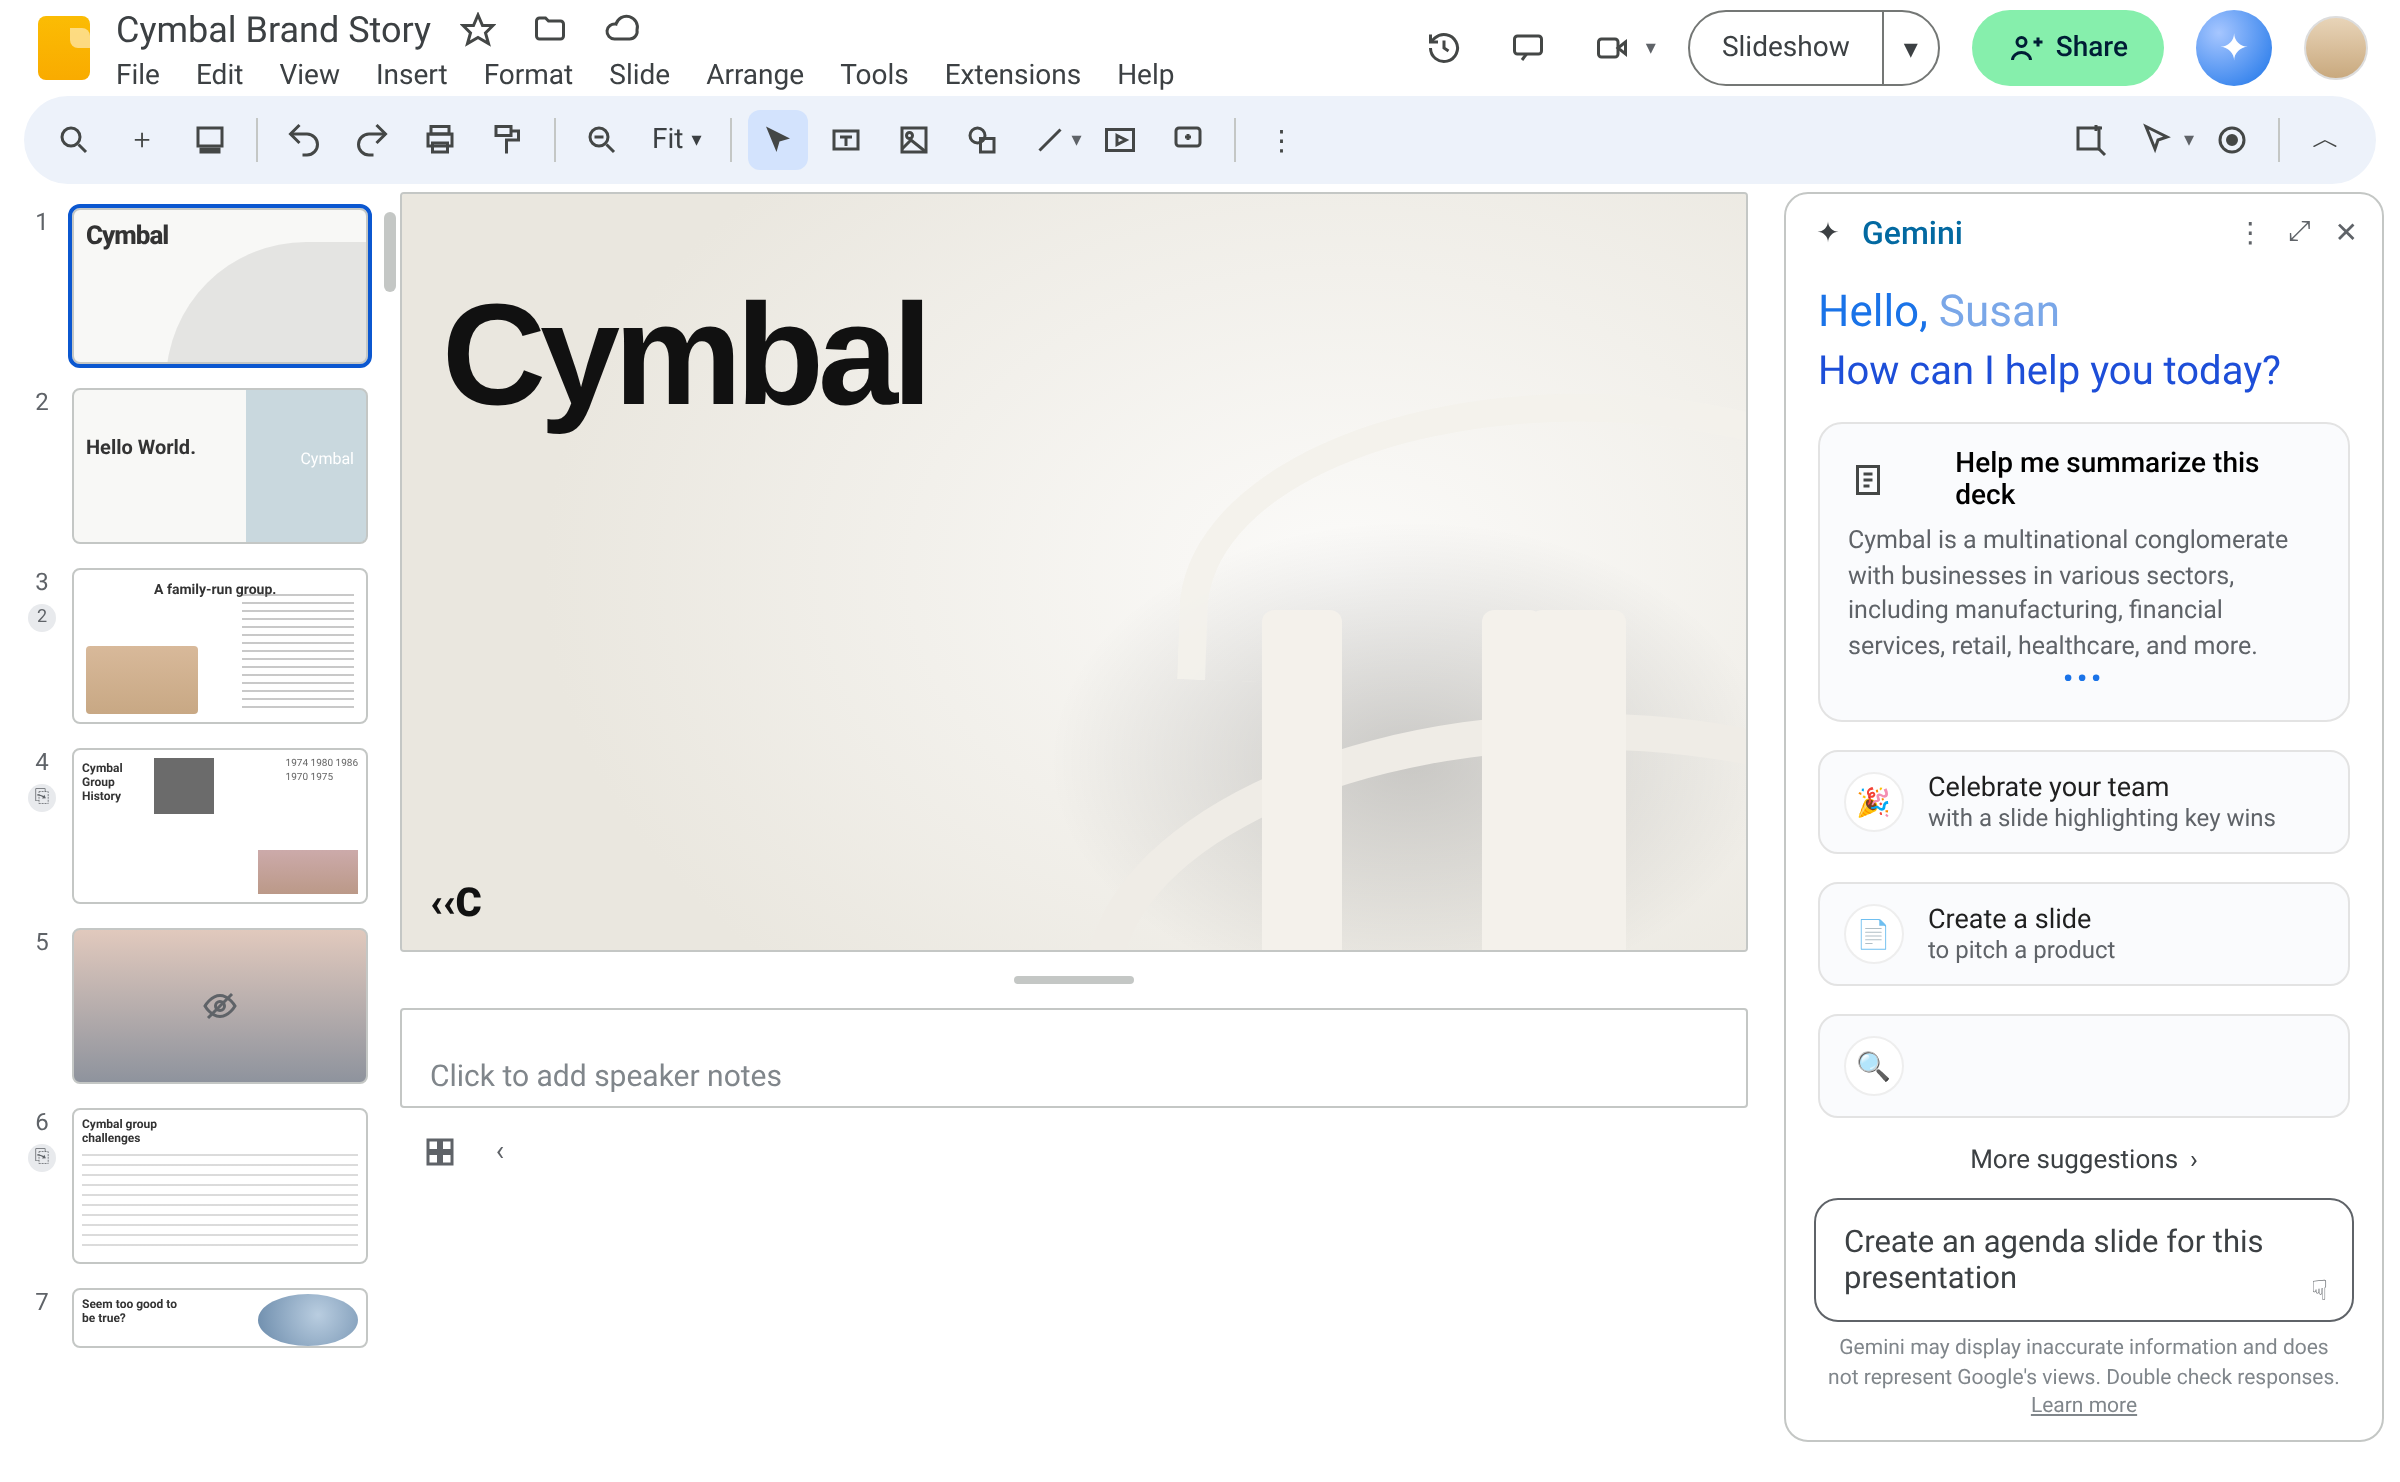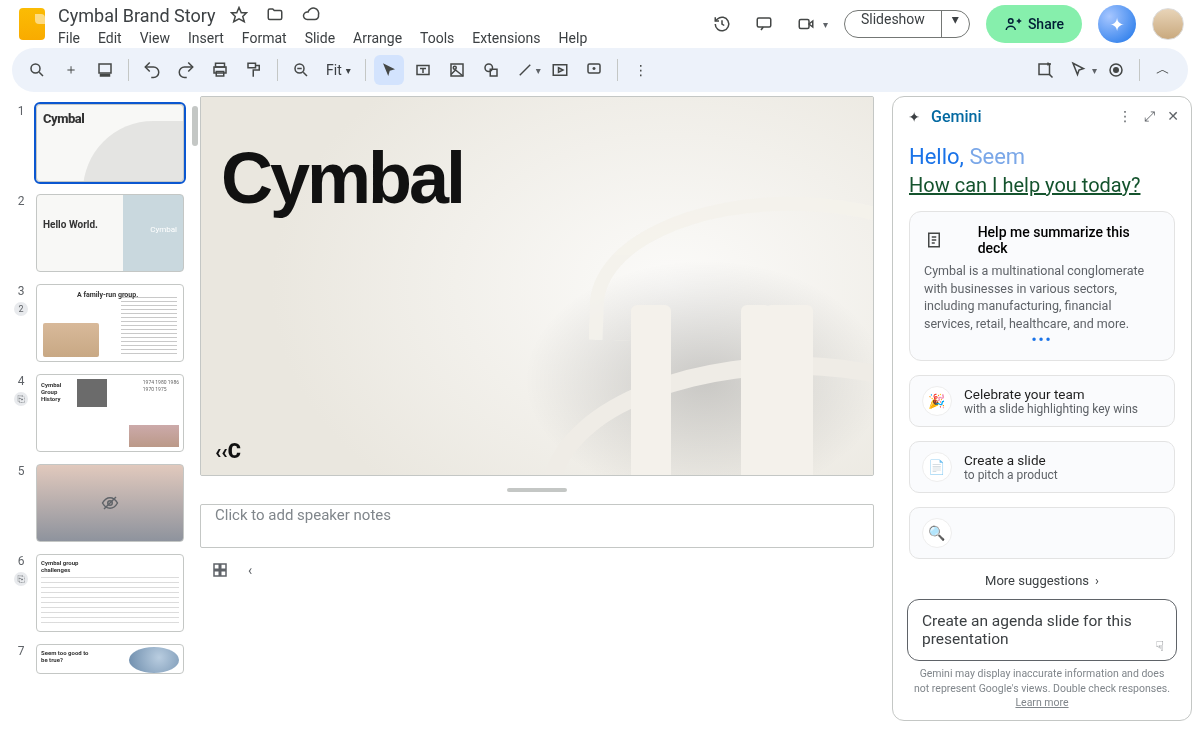--- a/index.html
+++ b/index.html
@@ -11,21 +11,21 @@
   .logo-rect { width: 26px; height: 32px; background: linear-gradient(#fbbc04,#f9ab00); border-radius: 4px; position: relative; }
   .logo-rect::before { content:""; position:absolute; top:6px; right:0; width:10px; height:10px; background:rgba(255,255,255,.5); border-bottom-left-radius:4px;border-top-right-radius:4px;}
   .doc-head { flex:1; padding-left: 6px; }
   .doc-title-row { display:flex; align-items:center; gap:10px; }
   .doc-title { font-size: 18px; color:#3c4043; }
   .menu-row { display:flex; gap:18px; margin-top:2px; font-size:14px; color:#3c4043; }
   .menu-item { cursor:pointer; }
   .header-icons { display:flex; align-items:center; gap:16px; padding-right:4px;}
   .hicon { width:26px; height:26px; display:flex;align-items:center;justify-content:center;color:#444746;border-radius:50%;}
   .carrot { font-size:10px; margin-left:-12px; color:#5f6368;}
-  .slideshow-btn { display:flex; border:1px solid #747775; border-radius:24px; height:28px; overflow:hidden; }
+  .slideshow-btn { display:flex; align-items:center; border:1px solid #747775; border-radius:24px; height:38px; overflow:hidden; }
   .slideshow-btn .label{ padding:0 16px; font-size:14px;}
   .slideshow-btn .divider{ width:1px; height:100%; background:#747775;}
   .slideshow-btn .chev{ padding:0 10px;}
   .share-btn { display:flex; align-items:center; gap:6px; background:#86efac; color:#001d35; height:38px; padding:0 18px; border-radius:24px; font-weight:500;}
   .ai-circle { width:38px; height:38px; border-radius:50%; background: radial-gradient(circle at 30% 30%, #a6c6ff, #1a73e8); display:flex;align-items:center;justify-content:center;color:#fff;font-size:18px;}
   .avatar { width:32px; height:32px; border-radius:50%; background:linear-gradient(#e8d4b8,#c9a97e); border:1px solid #ddd;}
 
   
   .toolbar-wrap { padding: 6px 12px 4px 12px;}
   .toolbar { background:#edf2fa; border-radius:24px; height:44px; display:flex; align-items:center; padding:0 10px; gap:4px;}
@@ -53,34 +53,34 @@
   .slide { height:380px; border:1px solid #c4c7c5; background:#ece9e1; position:relative; overflow:hidden; border-radius:2px;}
   .slide-arch{position:absolute;inset:0;background:
      radial-gradient(ellipse 300px 200px at 75% 75%,rgba(0,0,0,.18),transparent 60%),
      radial-gradient(ellipse 400px 280px at 70% 50%,rgba(255,255,255,.8),rgba(234,231,223,1));}
   .slide-arc1{position:absolute;width:480px;height:180px;border:18px solid #efece6;border-bottom:none;border-top-left-radius:260px 140px;border-top-right-radius:260px 140px;left:340px;top:260px;transform:rotate(-2deg);}
   .slide-arc2{position:absolute;width:420px;height:150px;border:14px solid #f4f2ec;border-bottom:none;border-top-left-radius:220px 120px;border-top-right-radius:220px 120px;left:390px;top:100px;transform:rotate(2deg);opacity:.9;}
   .slide-col{position:absolute;width:40px;height:190px;background:#f4f1eb;bottom:-20px;border-radius:6px;}
   .slide-logo{position:absolute;left:20px;top:40px;font-size:72px;font-weight:700;letter-spacing:-3px;color:#111;font-family:Arial,sans-serif;}
   .slide-mark{position:absolute;left:14px;bottom:12px;font-size:20px;font-weight:900;color:#111;}
   .notes-handle{width:60px;height:4px;background:#c4c7c5;border-radius:2px;margin:4px auto;}
-  .notes { border:1px solid #c4c7c5; height:44px; padding:1px 14px; color:#80868b; font-size:15px; border-radius:2px;}
+  .notes { border:1px solid #c4c7c5; height:44px; padding:24px 14px; color:#80868b; font-size:15px; border-radius:2px;}
 
   
   .gemini { width:300px; border:1px solid #c4c7c5; border-radius:12px; margin:0 8px 8px 6px; display:flex; flex-direction:column; overflow:hidden;}
   .g-head { display:flex; align-items:center; padding:10px 12px; gap:8px;}
   .g-head .title { font-size:16px; color:#0369a1; font-weight:500;}
   .g-head .sp{width:18px;height:18px;display:flex;align-items:center;justify-content:center;}
   .g-head .tools{margin-left:auto;display:flex;gap:12px;color:#5f6368;}
   .g-head .tools span{cursor:pointer;}
   .g-body { padding: 8px 16px 6px 16px; overflow-y:auto; display:flex;flex-direction:column;gap:14px;}
   .greet1 { font-size:22px; }
   .greet1 .h{color:#1a73e8;}
   .greet1 .n{color:#7aa7e8;}
-  .greet2 { font-size:20px; color:#14532d; margin-top:-10px;text-decoration:underline;}
+  .greet2 { font-size:20px; color:#1d4ed8; margin-top:-10px;}
   .card { border:1px solid #e3e3e3; background:#fafbfd; border-radius:12px; padding:12px 14px;}
   .card .crow{display:flex;gap:10px;align-items:center;margin-bottom:6px;}
   .cicon{width:20px;height:20px;display:flex;align-items:center;justify-content:center;color:#444746;}
   .ctitle{font-weight:500;color:#000000;font-size:14px;margin-left:24px;}
   .cdesc{font-size:12.5px;color:#5f6368;line-height:1.4;}
   .cdots{text-align:center;color:#1a73e8;letter-spacing:2px;font-weight:700;}
   .sugg{display:flex;gap:12px;align-items:center;border:1px solid #e3e3e3;background:#fafbfd;border-radius:10px;padding:10px 12px;}
   .sicon{width:30px;height:30px;border-radius:50%;background:#fff;display:flex;align-items:center;justify-content:center;border:1px solid #eee;color:#5f6368;font-size:14px;}
   .sugg .st{font-size:13.5px;font-weight:400;color:#1f1f1f;}
   .sugg .ss{font-size:12px;color:#5f6368;}
@@ -413,21 +413,21 @@
     <div class="g-head">
       <span class="sp">✦</span>
       <span class="title">Gemini</span>
       <div class="tools">
         <span>⋮</span>
         <span>⤢</span>
         <span>✕</span>
       </div>
     </div>
     <div class="g-body">
-      <div class="greet1"><span class="h">Hello,</span> <span class="n">Seem</span></div>
+      <div class="greet1"><span class="h">Hello,</span> <span class="n">Susan</span></div>
       <div class="greet2">How can I help you today?</div>
 
       <div class="card">
         <div class="crow">
           <span class="cicon">
               <svg viewBox="0 0 24 24" fill="none" stroke="currentColor" stroke-width="2">
                 <rect x="5" y="3" width="14" height="18"></rect>
                 <line x1="9" y1="8" x2="15" y2="8"></line>
                 <line x1="9" y1="12" x2="15" y2="12"></line>
                 <line x1="9" y1="16" x2="13" y2="16"></line>

